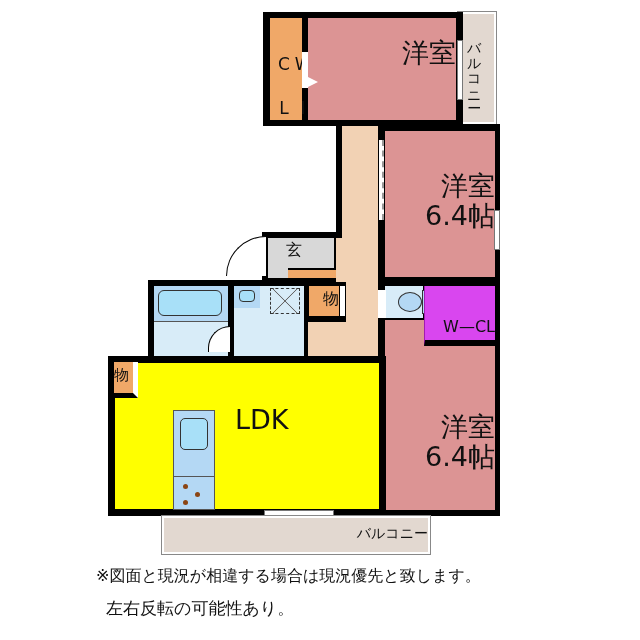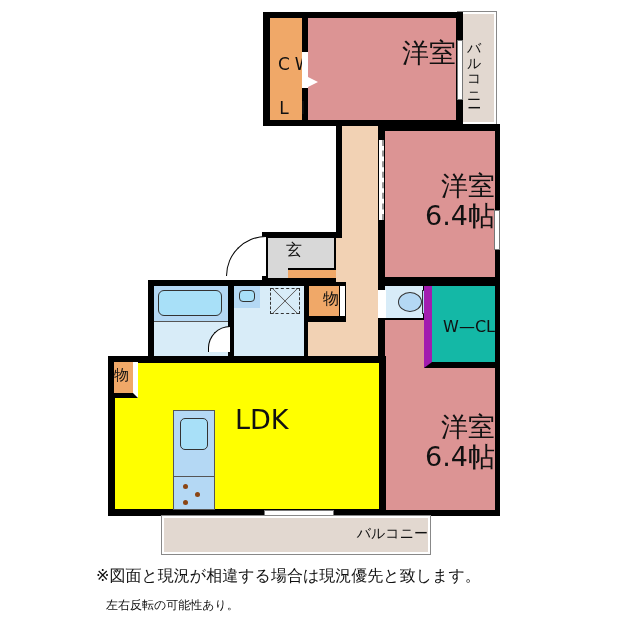--- a/index.html
+++ b/index.html
@@ -50,21 +50,21 @@
 <div class="abs wall" style="left:378px;top:280px;width:122px;height:236px;"></div>
 <div class="abs" style="left:385px;top:320px;width:110px;height:190px;background:#dc9494;">
   <div class="room-label" style="left:0;right:0;top:92px;font-size:27px;">
     <div>洋室</div>
     <div>6.4帖</div>
   </div>
 </div>
 <div class="abs" style="left:385px;top:286px;width:38px;height:32px;background:#d8ecf8;"></div>
 <div class="abs" style="left:398px;top:292px;width:24px;height:20px;background:#b4d8f4;border:1px solid #333;border-radius:50%;"></div>
 <div class="abs" style="left:422px;top:290px;width:10px;height:24px;background:#b4d8f4;border:1px solid #333;"></div>
-<div class="abs" style="left:424px;top:286px;width:71px;height:82px;background:#14b8a6;border-left:8px solid #a21caf;border-bottom:6px solid #000;">
+<div class="abs" style="left:424px;top:286px;width:71px;height:60px;background:#d946ef;border-left:1px solid #a21caf;border-bottom:6px solid #000;">
   <div class="room-label" style="left:2px;right:0;top:32px;font-size:16px;">W—CL</div>
 </div>
 <div class="abs" style="left:378px;top:290px;width:8px;height:28px;background:#fff;"></div>
 
 <div class="abs wall" style="left:262px;top:232px;width:74px;height:52px;"></div>
 <div class="abs" style="left:268px;top:238px;width:66px;height:40px;background:#d8d8d8;">
   <div class="room-label" style="left:18px;top:3px;font-size:16px;">玄</div>
 </div>
 <div class="abs" style="left:288px;top:268px;width:48px;height:10px;background:#f0a868;border-top:2px solid #000;"></div>
 <div class="abs" style="left:226px;top:236px;width:40px;height:40px;border:1px solid #000;border-bottom:none;border-right:none;border-radius:40px 0 0 0;background:#fff;"></div>
@@ -102,13 +102,13 @@
 <div class="abs" style="left:183px;top:484px;width:5px;height:5px;border-radius:50%;background:#8b4513;"></div>
 <div class="abs" style="left:195px;top:492px;width:5px;height:5px;border-radius:50%;background:#8b4513;"></div>
 <div class="abs" style="left:183px;top:500px;width:5px;height:5px;border-radius:50%;background:#8b4513;"></div>
 <div class="win" style="left:264px;top:510px;width:70px;height:6px;"></div>
 
 <div class="abs" style="left:162px;top:516px;width:268px;height:38px;background:#e2d8d0;border:2px solid #fff;outline:1px solid #888;">
   <div class="room-label" style="left:0;right:0;top:8px;font-size:14px;">バルコニー</div>
 </div>
 
 <div class="note" style="left:96px;top:566px;font-size:16px;">※図面と現況が相違する場合は現況優先と致します。</div>
-<div class="note" style="left:106px;top:597px;font-size:12px;">左右反転の可能性あり。</div>
+<div class="note" style="left:106px;top:597px;font-size:17px;">左右反転の可能性あり。</div>
 
 </body></html>

